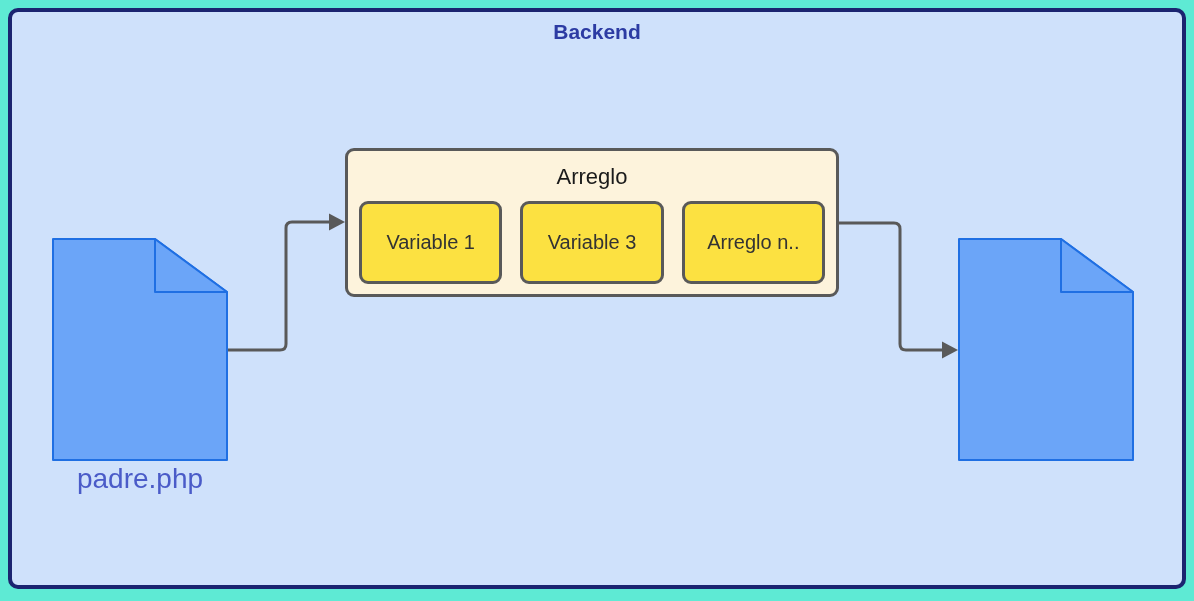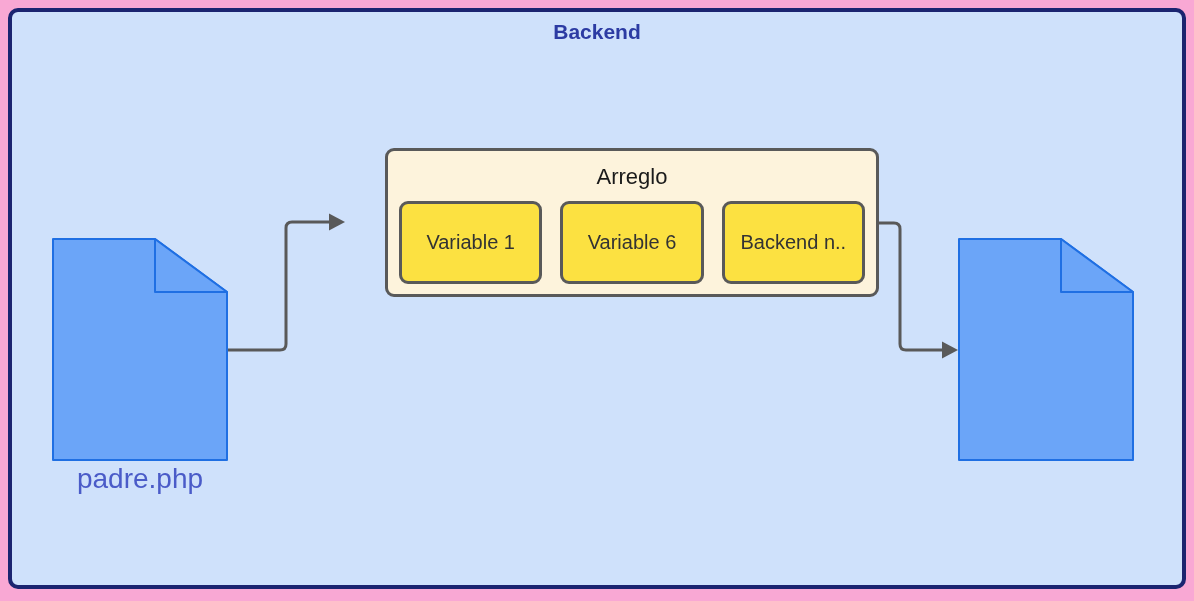--- a/index.html
+++ b/index.html
@@ -5,21 +5,21 @@
   html, body {
     margin: 0;
     padding: 0;
     background: #ffffff;
     font-family: "Liberation Sans", sans-serif;
   }
   .stage {
     position: relative;
     width: 1194px;
     height: 601px;
-    background: #f9a8d4;
+    background: #5eead4;
     overflow: hidden;
   }
   .backend-container {
     position: absolute;
     left: 8px;
     top: 8px;
     width: 1170px;
     height: 573px;
     background: #CFE1FB;
     border: 4px solid #1B2470;
@@ -39,21 +39,20 @@
   .array-group {
     position: absolute;
     left: 345px;
     top: 148px;
     width: 494px;
     height: 149px;
     background: #FDF3DC;
     border: 3px solid #595959;
     border-radius: 9px;
     box-sizing: border-box;
-    margin-left: 40px;
   }
   .array-title {
     position: absolute;
     left: 0;
     top: 13px;
     width: 100%;
     text-align: center;
     font-size: 22px;
     color: #1A1A1A;
   }
@@ -120,22 +119,22 @@
     <g>
       <path d="M 839,223 H 894 Q 900,223 900,229 V 344 Q 900,350 906,350 H 942" fill="none" stroke="#595959" stroke-width="3" stroke-linecap="round"></path>
       <polygon points="942,341.5 958,350 942,358.5" fill="#595959"></polygon>
     </g>
   </svg>
 
   <div class="array-group">
     <div class="array-title">Arreglo</div>
     <div class="variables-row">
       <div class="variable-box">Variable 1</div>
-      <div class="variable-box">Variable 6</div>
-      <div class="variable-box">Backend n..</div>
+      <div class="variable-box">Variable 3</div>
+      <div class="variable-box">Arreglo n..</div>
     </div>
   </div>
 
   <svg class="file-shape left" viewBox="0 0 176 223" xmlns="http://www.w3.org/2000/svg">
     <polygon points="1,1 103,1 175,54 175,222 1,222" fill="#6BA5F8" stroke="#1F6FE3" stroke-width="2" stroke-linejoin="round"></polygon>
     <polygon points="103,1 103,54 175,54" fill="#6BA5F8" stroke="#1F6FE3" stroke-width="2" stroke-linejoin="round"></polygon>
   </svg>
   <div class="file-label left">padre.php</div>
 
   <svg class="file-shape right" viewBox="0 0 176 223" xmlns="http://www.w3.org/2000/svg">

